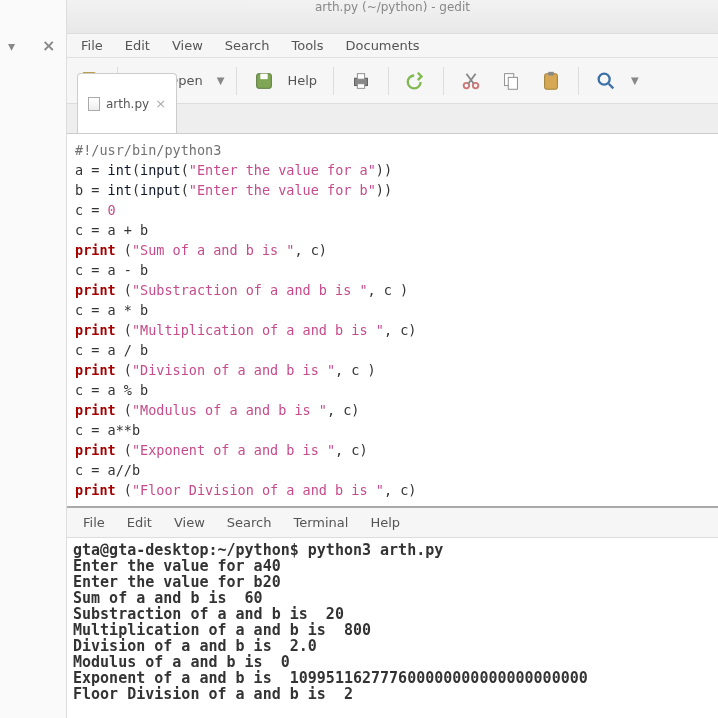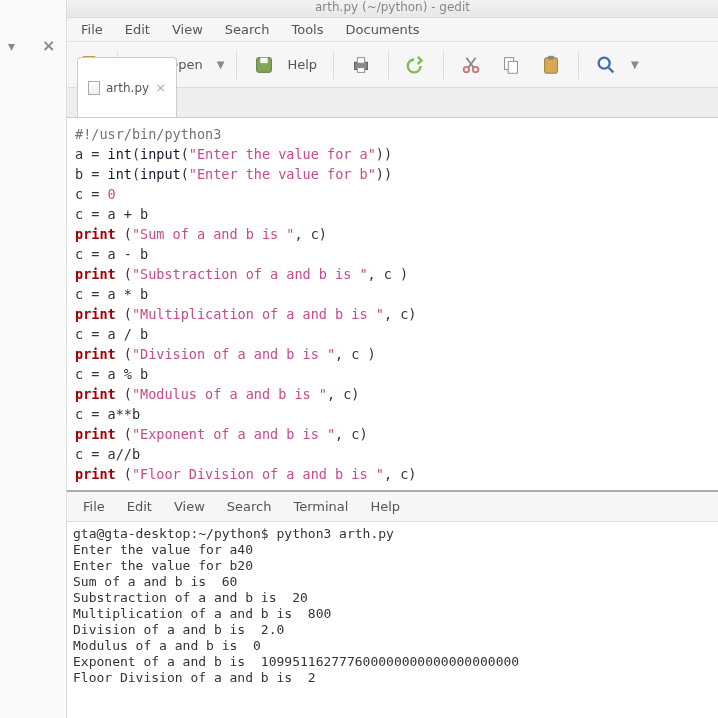--- a/index.html
+++ b/index.html
@@ -1,21 +1,21 @@
 <!DOCTYPE html>
 <html><head>
 <meta charset="utf-8">
 <style>
 * { margin: 0; padding: 0; box-sizing: border-box; }
 body { font-family: "DejaVu Sans", Arial, sans-serif; font-size: 13px; background: #f0f0f0; width: 718px; height: 718px; overflow: hidden; position: relative; }
 .left-strip { position: absolute; left: 0; top: 0; width: 67px; height: 718px; background: #fafafa; border-right: 1px solid #ddd; }
 .left-strip .down { position: absolute; top: 38px; left: 8px; color: #888; font-size: 14px; }
 .left-strip .close { position: absolute; top: 36px; left: 42px; color: #888; font-size: 16px; font-weight: bold; }
 .main { position: absolute; left: 67px; top: 0; right: 0; height: 718px; background: #fff; display: flex; flex-direction: column; }
-.titlebar { height: 18px; background: linear-gradient(#f2f2f2,#e8e8e8); border-bottom: 1px solid #ddd; text-align: center; color: #888; font-size: 12px; line-height: 14px; overflow: hidden; }
+.titlebar { height: 34px; background: linear-gradient(#f2f2f2,#e8e8e8); border-bottom: 1px solid #ddd; text-align: center; color: #888; font-size: 12px; line-height: 14px; overflow: hidden; }
 .menubar { height: 24px; background: #f6f6f6; border-bottom: 1px solid #e0e0e0; display: flex; align-items: center; padding: 0 4px; gap: 2px; }
 .menubar .item { padding: 3px 10px; color: #555; cursor: default; }
 .toolbar { height: 46px; background: #f6f6f6; border-bottom: 1px solid #ddd; display: flex; align-items: center; padding: 0 6px; gap: 6px; }
 .tbtn { display: flex; align-items: center; gap: 12px; padding: 4px 6px; border-radius: 3px; color: #555; }
 .tbtn svg { width: 22px; height: 22px; }
 .sep { width: 1px; height: 28px; background: #ddd; margin: 0 4px; }
 .drop { color: #888; font-size: 10px; padding: 0 2px; }
 .tabbar { height: 30px; background: #eee; border-bottom: 1px solid #ccc; display: flex; align-items: flex-end; padding-left: 10px; }
 .tab { background: #fff; border: 1px solid #ccc; border-bottom: none; border-radius: 4px 4px 0 0; padding: 22px 10px; display: flex; align-items: center; gap: 6px; font-size: 12px; color: #555; }
 .tab .doc-icon { width: 12px; height: 14px; background: linear-gradient(#fff,#eee); border: 1px solid #aaa; }
@@ -23,21 +23,21 @@
 .code { font-family: "DejaVu Sans Mono", monospace; font-size: 13.5px; line-height: 20px; padding: 6px 8px; white-space: pre; color: #333; flex: 0 0 auto; background: #fff; }
 .kw { color: #a40000; font-weight: bold; }
 .fn { color: #0f172a; }
 .str { color: #c64b8c; }
 .num { color: #c64b8c; }
 .sh { color: #737373; font-weight: normal; }
 .term-wrap { border-top: 2px solid #aaa; background: #fff; flex: 1; display: flex; flex-direction: column; }
 .term-title { background: linear-gradient(#f0f0f0,#e4e4e4); border-bottom: 1px solid #ccc; text-align: center; padding: 5px; font-weight: bold; color: #555; font-size: 13px; }
 .term-menu { background: #f6f6f6; border-bottom: 1px solid #ddd; display: flex; padding: 4px 6px; gap: 2px; }
 .term-menu .item { padding: 3px 10px; color: #555; }
-.term-out { font-family: "DejaVu Sans Mono", monospace; font-size: 13px; line-height: 16px; padding: 4px 6px; white-space: pre; color: #333; }
+.term-out { font-family: "DejaVu Sans Mono", monospace; font-size: 15px; line-height: 16px; padding: 4px 6px; white-space: pre; color: #333; font-weight: bold; }
 </style>
 </head>
 <body>
 
 <div class="left-strip">
   <span class="down">▾</span>
   <span class="close">×</span>
 </div>
 
 <div class="main">

